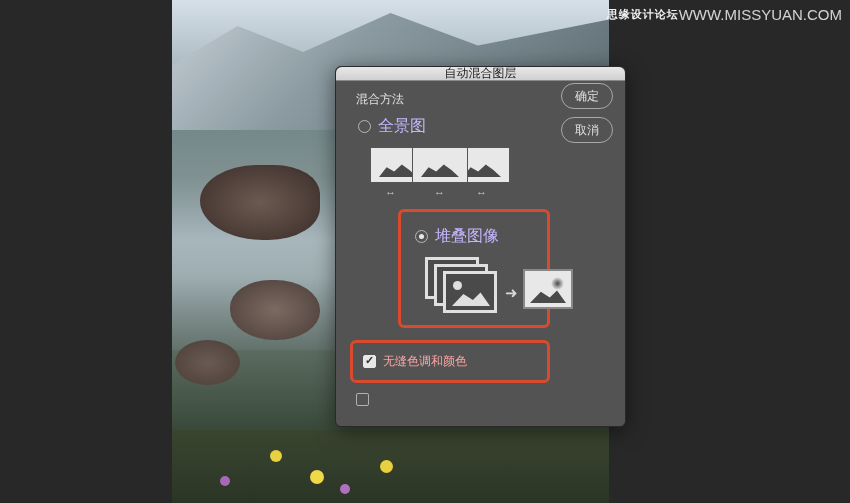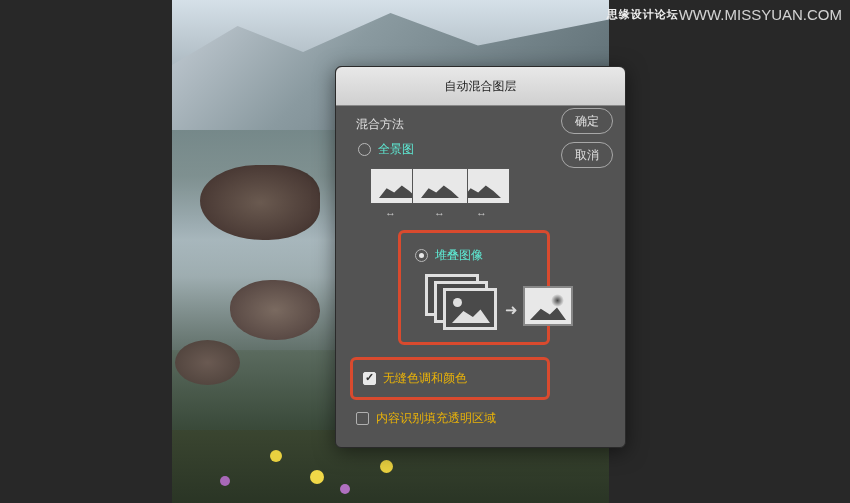--- a/index.html
+++ b/index.html
@@ -17,30 +17,30 @@
 
 .flowers { position: absolute; left: 172px; top: 430px; width: 437px; height: 73px; background: linear-gradient(180deg, #3a4530 0%, #2a3525 100%); }
 .flower-y1 { position: absolute; left: 270px; top: 450px; width: 12px; height: 12px; background: #e8d040; border-radius: 50%; }
 .flower-y2 { position: absolute; left: 310px; top: 470px; width: 14px; height: 14px; background: #f0d848; border-radius: 50%; }
 .flower-y3 { position: absolute; left: 380px; top: 460px; width: 13px; height: 13px; background: #e8d040; border-radius: 50%; }
 .flower-p1 { position: absolute; left: 220px; top: 476px; width: 10px; height: 10px; background: #a868b8; border-radius: 50%; }
 .flower-p2 { position: absolute; left: 340px; top: 484px; width: 10px; height: 10px; background: #b070c0; border-radius: 50%; }
 
 .dialog { position: absolute; left: 335px; top: 66px; width: 291px; background: #535353; border: 1px solid #2a2a2a; border-radius: 6px; box-shadow: 0 4px 20px rgba(0,0,0,0.5); }
 
-.dialog-titlebar { height: 39px; background: linear-gradient(180deg, #e8e8e8 0%, #d0d0d0 100%); border-radius: 6px 6px 0 0; border-bottom: 1px solid #888; display: flex; align-items: center; justify-content: center; font-size: 12px; color: #222; position: relative; }
+.dialog-titlebar { height: 14px; background: linear-gradient(180deg, #e8e8e8 0%, #d0d0d0 100%); border-radius: 6px 6px 0 0; border-bottom: 1px solid #888; display: flex; align-items: center; justify-content: center; font-size: 12px; color: #222; position: relative; }
 
 .dialog-body { padding: 10px 14px 16px 14px; color: #e8e8e8; font-size: 12px; position: relative; }
 
 .section-label { font-size: 12px; color: #e0e0e0; margin-bottom: 8px; margin-left: 6px; }
 
 .radio-row { display: flex; align-items: center; margin: 6px 0 10px 8px; gap: 7px; }
 .radio { width: 13px; height: 13px; border: 1.5px solid #b8b8b8; border-radius: 50%; position: relative; flex-shrink: 0; }
 .radio.selected::after { content: ''; position: absolute; left: 2.5px; top: 2.5px; width: 5px; height: 5px; background: #e8e8e8; border-radius: 50%; }
-.radio-label { color: #5eead4; font-size: 12px; font-family: Liberation Mono, monospace; }
+.radio-label { color: #c4b5fd; font-size: 16px; font-family: Liberation Mono, monospace; }
 
 .panorama-icon { margin: 4px 0 14px 20px; width: 140px; height: 48px; position: relative; }
 .pano-img { position: absolute; width: 56px; height: 36px; background: #e8e8e8; border: 1px solid #555; }
 .pano-img::before { content: ''; position: absolute; bottom: 5px; left: 8px; width: 38px; height: 14px; background: #4a4a4a; clip-path: polygon(0 100%, 20% 30%, 40% 60%, 60% 10%, 80% 50%, 100% 100%); }
 .pano1 { left: 0; top: 0; }
 .pano2 { left: 42px; top: 0; z-index: 1; }
 .pano3 { left: 84px; top: 0; }
 .arrow-lr { position: absolute; top: 38px; font-size: 11px; color: #ccc; }
 .arr1 { left: 15px; }
 .arr2 { left: 64px; }
@@ -58,21 +58,21 @@
 .sf3 { left: 18px; top: 14px; }
 .stack-arrow { position: absolute; left: 80px; top: 27px; color: #d8d8d8; font-size: 15px; }
 .stack-result { position: absolute; left: 98px; top: 12px; width: 50px; height: 40px; background: #e8e8e8; border: 2px solid #888; }
 .stack-result::before { content: ''; position: absolute; top: 6px; right: 7px; width: 13px; height: 13px; background: radial-gradient(circle, #4a4a4a 0%, #e8e8e8 70%); border-radius: 50%; }
 .stack-result::after { content: ''; position: absolute; bottom: 4px; left: 5px; width: 36px; height: 14px; background: #4a4a4a; clip-path: polygon(0 100%, 30% 20%, 55% 60%, 75% 10%, 100% 100%); }
 
 .checkbox-row { display: flex; align-items: center; gap: 7px; margin: 4px 0 4px 6px; }
 .checkbox { width: 13px; height: 13px; border: 1.5px solid #b0b0b0; border-radius: 2px; position: relative; flex-shrink: 0; }
 .checkbox.checked { background: #e8e8e8; border-color: #e8e8e8; }
 .checkbox.checked::after { content: '✓'; position: absolute; left: 1px; top: -2px; font-size: 11px; color: #333; font-weight: bold; }
-.checkbox-label { color: #eab308; font-size: 12px; }
+.checkbox-label { color: #fca5a5; font-size: 12px; }
 
 .highlight-box-small { border: 3px solid #d94a2e; border-radius: 6px; padding: 6px 4px; margin-bottom: 10px; }
 
 .buttons { position: absolute; right: 12px; top: 2px; display: flex; flex-direction: column; gap: 8px; }
 .btn { width: 52px; height: 26px; border: 1.5px solid #a8a8a8; border-radius: 13px; background: transparent; color: #e0e0e0; font-size: 12px; display: flex; align-items: center; justify-content: center; cursor: pointer; }
 
 .content-left { width: 200px; }
 
 .watermark { position: absolute; right: 8px; top: 6px; color: #f0f0f0; font-size: 11px; font-style: italic; display: flex; align-items: center; }
 .watermark .wm-logo { font-weight: bold; font-style: normal; letter-spacing: 1px; }
@@ -135,21 +135,20 @@
 
       <div class="highlight-box-small">
         <div class="checkbox-row">
           <span class="checkbox checked"></span>
           <span class="checkbox-label">无缝色调和颜色</span>
         </div>
       </div>
 
       <div class="checkbox-row">
         <span class="checkbox"></span>
-        <span class="checkbox-label">内容识别填充透明区域</span>
       </div>
     </div>
 
     <div class="buttons">
       <div class="btn">确定</div>
       <div class="btn">取消</div>
     </div>
 
   </div>
 </div>

